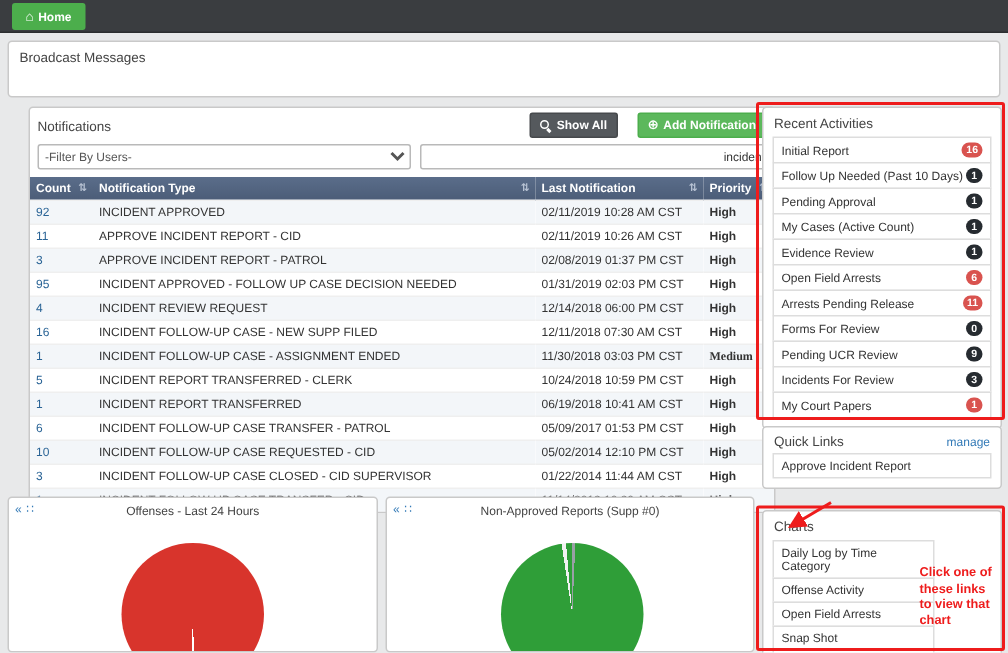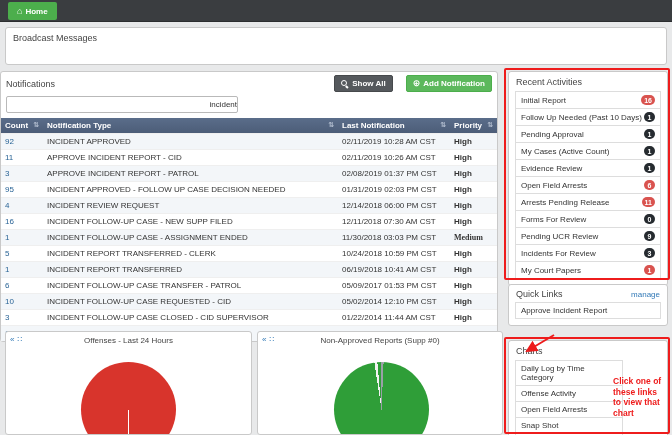--- a/index.html
+++ b/index.html
@@ -16,21 +16,21 @@
   
   .topbar { position:absolute; left:0; top:0; width:672px; height:22px; background:#3a3d40; border-bottom:1px solid #2c2e30; }
   .home-tab { position:absolute; left:8px; top:2px; height:18px; background:#4cae4c; color:#fff;
     font-size:8px; font-weight:bold; padding:0 9px; border-radius:2px; display:flex; align-items:center; gap:3px; cursor:pointer; }
   .home-icon { font-size:9px; line-height:1; }
 
   
   .broadcast { left:5px; top:27px; width:662px; height:38px; }
 
   
-  .notifications { left:0; top:71px; width:498px; }
+  .notifications { left:19px; top:71px; width:498px; }
   .panel-head { display:flex; justify-content:space-between; align-items:center; padding:3px 5px; }
   .panel-head .panel-title { padding:0; }
   .btn { font-size:8px; font-weight:bold; color:#fff; border-radius:2px; padding:3px 6px;
     display:inline-flex; align-items:center; gap:3px; cursor:pointer; border:1px solid transparent; }
   .btn-dark { background:#55595d; border-color:#46494c; }
   .btn-green { background:#5cb85c; border-color:#4cae4c; }
   .btn-row { display:flex; gap:13px; }
   .search-glyph { display:inline-block; width:8px; height:8px; position:relative; }
   .search-glyph::before { content:""; position:absolute; left:0; top:0; width:4px; height:4px; border:1px solid #fff; border-radius:50%; }
   .search-glyph::after { content:""; position:absolute; left:5px; top:5px; width:3px; height:1.5px; background:#fff; transform:rotate(45deg); transform-origin:left center; }
@@ -108,20 +108,23 @@
         <span class="search-glyph"></span>
         <span>Show All</span>
       </div>
       <div class="btn btn-green">
         <span class="plus-glyph">⊕</span>
         <span>Add Notification</span>
       </div>
     </div>
   </div>
   <div class="filter-row">
+    <select class="filter-select">
+      <option>-Filter By Users-</option>
+    </select>
     <input class="search-input" type="text" value="incident" style="">
   </div>
   <table class="ntable">
     <colgroup>
         <col style="width:42px">
         <col>
         <col style="width:112px">
         <col style="width:47px">
       </colgroup>
     <thead>

